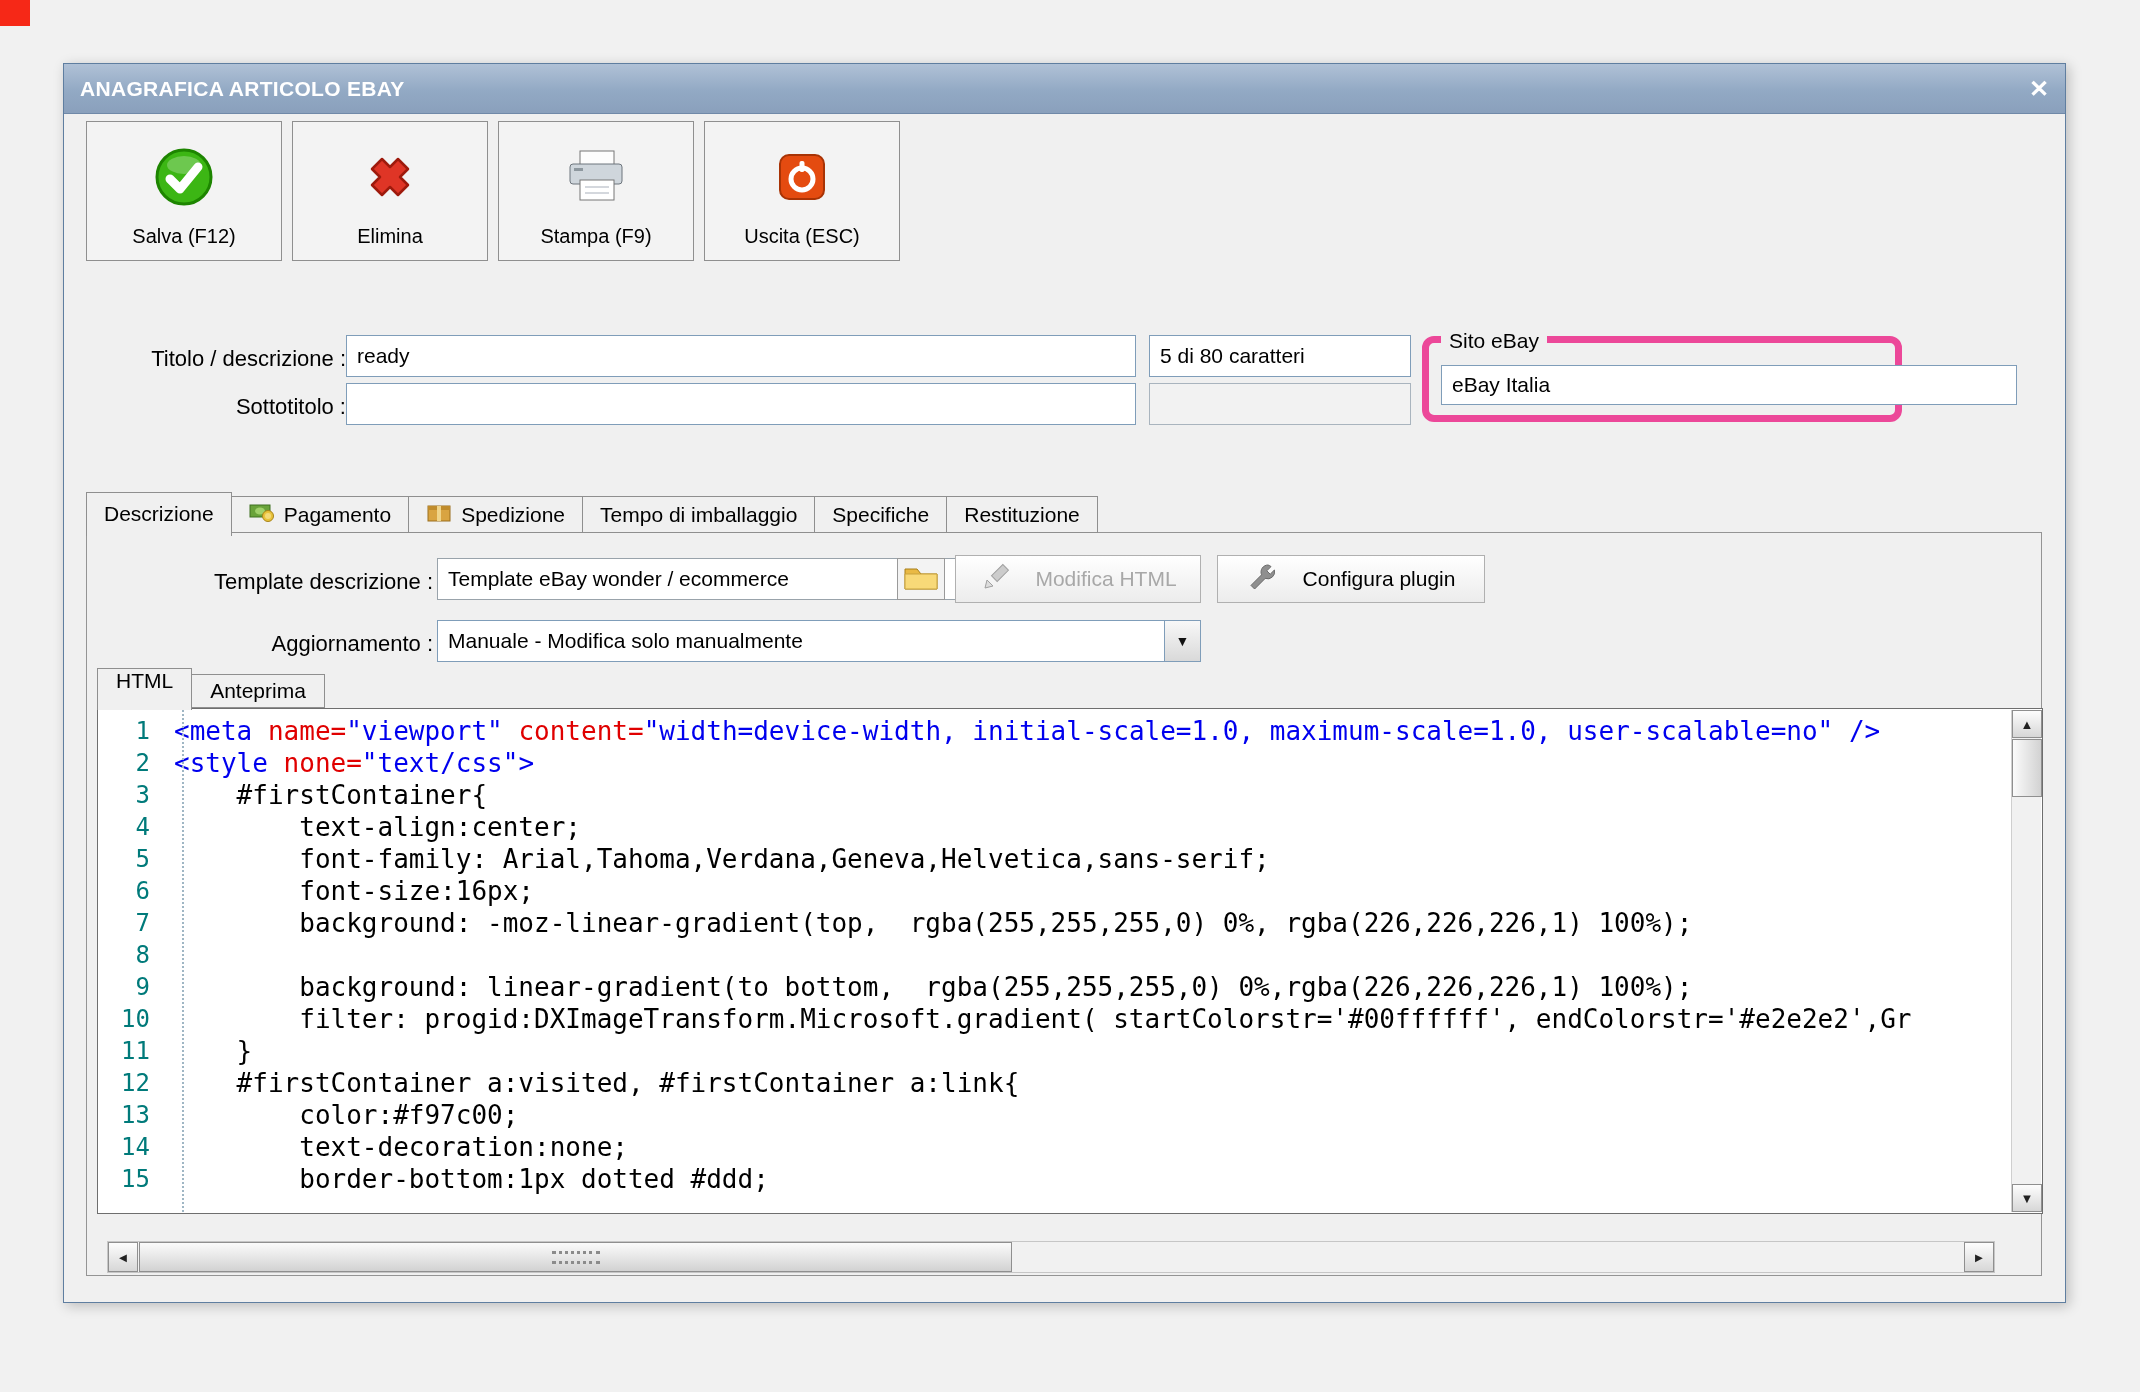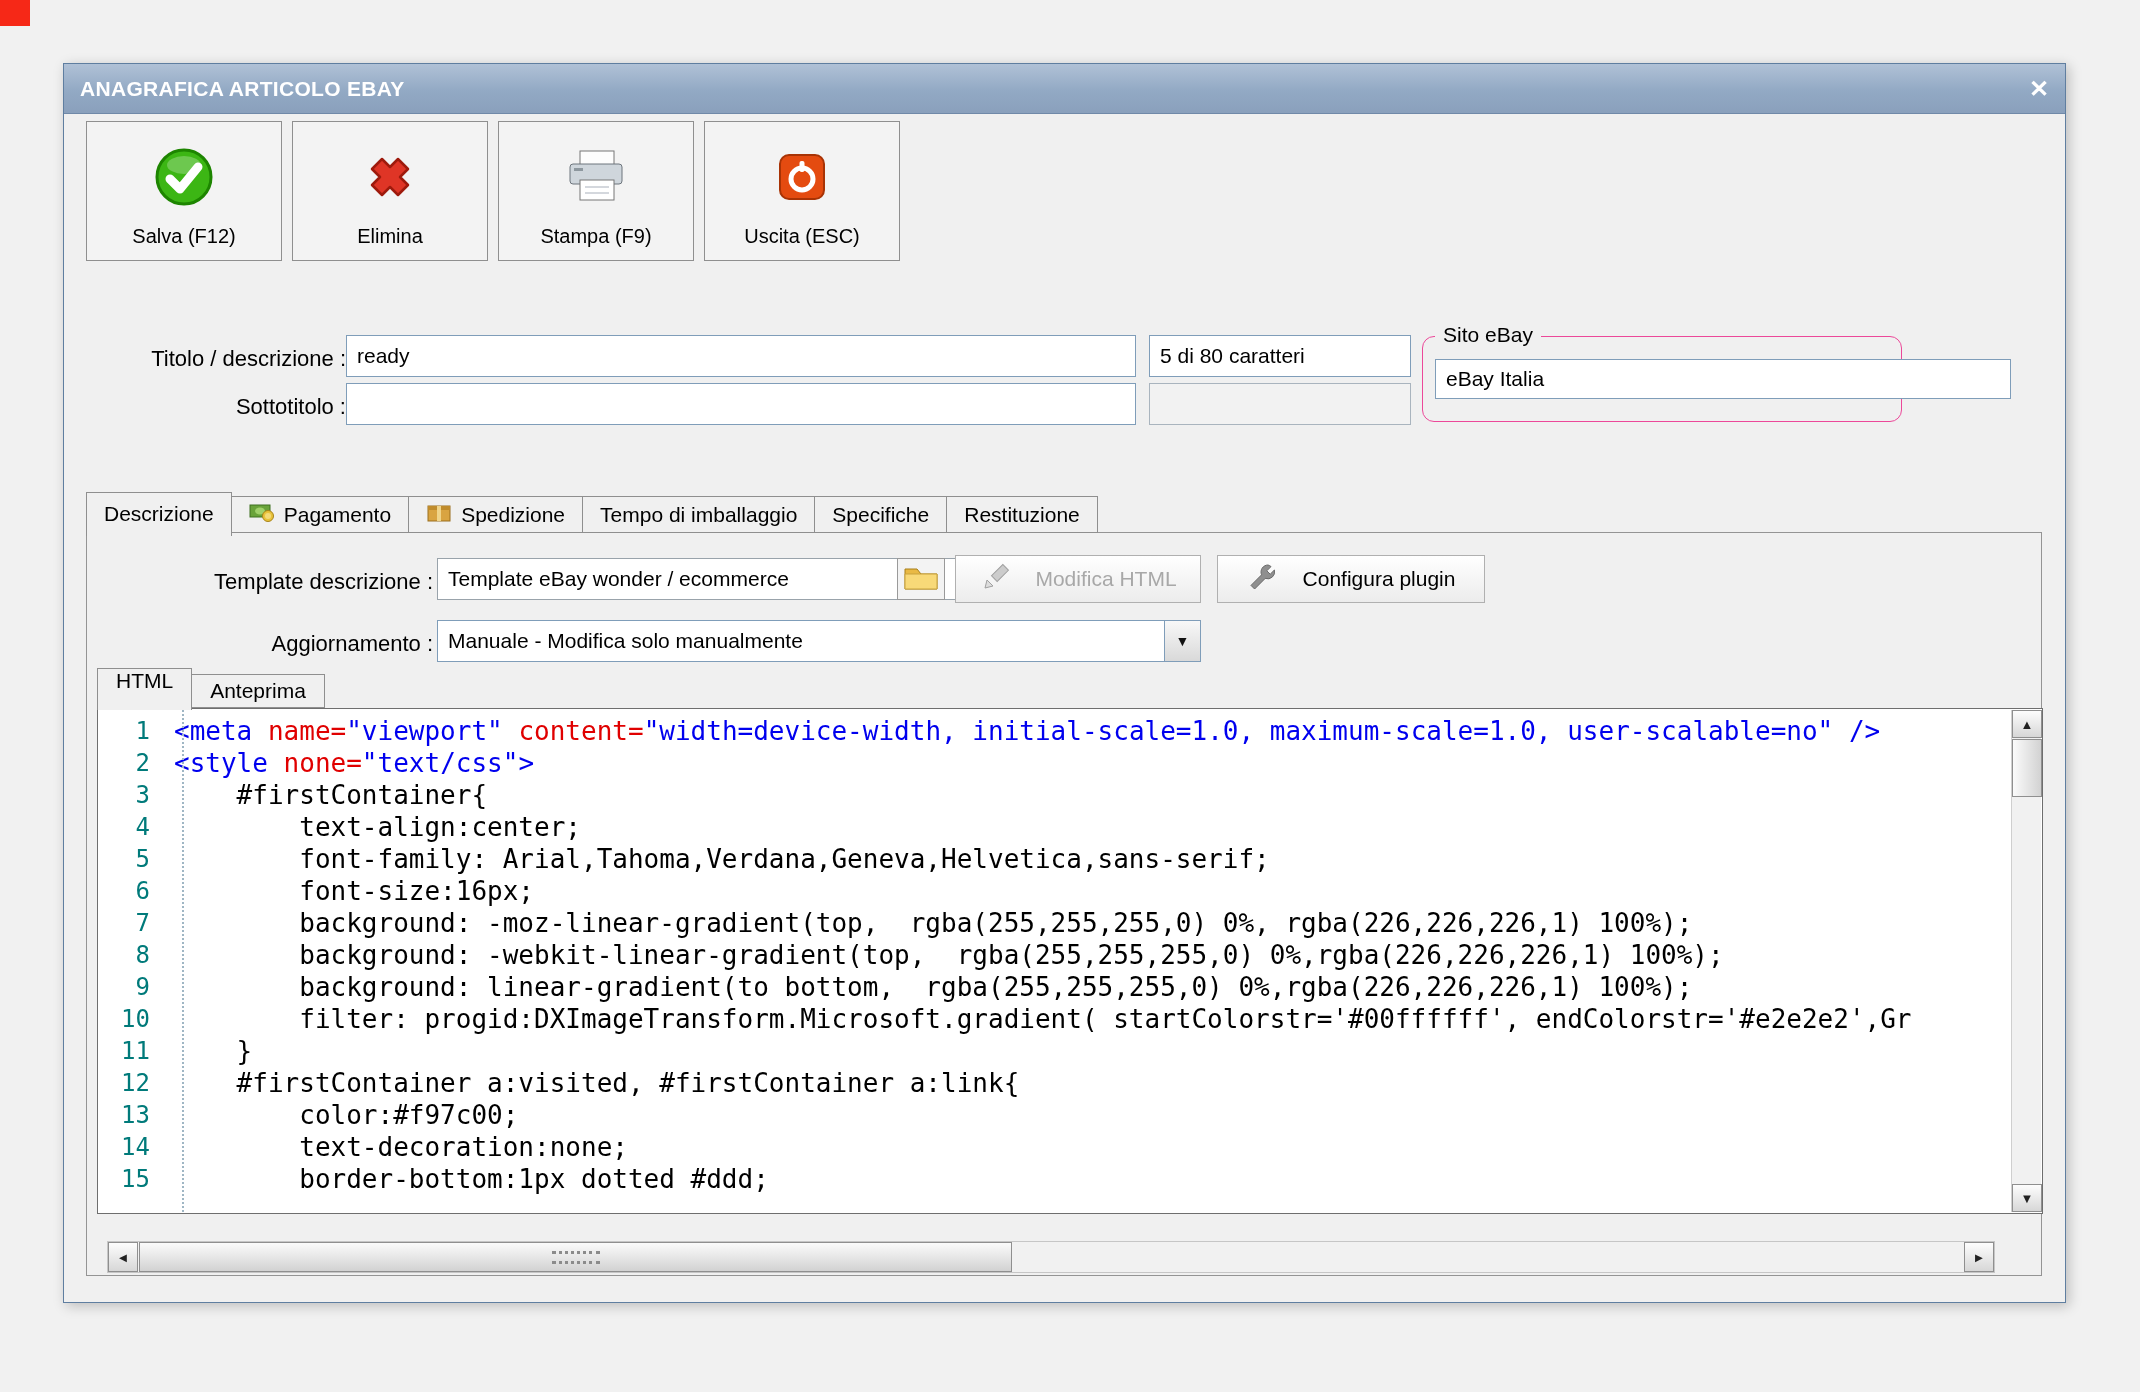--- a/index.html
+++ b/index.html
@@ -48,21 +48,21 @@
   .inputbox.dim { background:#f2f2f2; border-color:#a9b4be; }
   #lbl-titolo { left:40px; top:282px; width:242px; }
   #in-titolo  { left:282px; top:271px; width:790px; height:42px; }
   #in-chars   { left:1085px; top:271px; width:262px; height:42px; }
   #lbl-sotto  { left:40px; top:330px; width:242px; }
   #in-sotto   { left:282px; top:319px; width:790px; height:42px; }
   #in-row2b   { left:1085px; top:319px; width:262px; height:42px; }
 
   .groupbox {
     position:absolute; left:1358px; top:272px; width:480px; height:86px;
-    border:1px solid #ec4899; border-radius:12px;
+    border:7px solid #ec4899; border-radius:12px;
   }
   .groupbox .legend {
     position:absolute; left:12px; top:-14px; background:#f0f0f0; padding:0 8px; font-size:21px;
   }
   .groupbox .inputbox { left:12px; top:22px; width:576px; height:40px; }
 
   
   .tabstrip { position:absolute; left:22px; top:426px; height:44px; display:flex; align-items:flex-end; z-index:3; }
   .tab {
     height:37px; margin-bottom:1px; display:flex; align-items:center; gap:9px;
@@ -318,21 +318,21 @@
     <div class="editor">
       <div class="gutter-line"></div>
       <div class="code-lines">
           <div class="code-line"><span class="ln">1</span><span class="code-text"><span class="tok-b">&lt;meta </span><span class="tok-r">name=</span><span class="tok-b">"viewport" </span><span class="tok-r">content=</span><span class="tok-b">"width=device-width, initial-scale=1.0, maximum-scale=1.0, user-scalable=no" </span><span class="tok-b">/&gt;</span></span></div>
           <div class="code-line"><span class="ln">2</span><span class="code-text"><span class="tok-b">&lt;style </span><span class="tok-r">none=</span><span class="tok-b">"text/css"</span><span class="tok-b">&gt;</span></span></div>
           <div class="code-line"><span class="ln">3</span><span class="code-text"><span class="tok-k">    #firstContainer{</span></span></div>
           <div class="code-line"><span class="ln">4</span><span class="code-text"><span class="tok-k">        text-align:center;</span></span></div>
           <div class="code-line"><span class="ln">5</span><span class="code-text"><span class="tok-k">        font-family: Arial,Tahoma,Verdana,Geneva,Helvetica,sans-serif;</span></span></div>
           <div class="code-line"><span class="ln">6</span><span class="code-text"><span class="tok-k">        font-size:16px;</span></span></div>
           <div class="code-line"><span class="ln">7</span><span class="code-text"><span class="tok-k">        background: -moz-linear-gradient(top,  rgba(255,255,255,0) 0%, rgba(226,226,226,1) 100%);</span></span></div>
-          <div class="code-line"><span class="ln">8</span><span class="code-text"><span class="tok-k">        background: -webkit-linear-gradient(top,  rgba(255,255,255,0) 0%,rgba(226,226,226,1) 100%);</span></span></div>
+          <div class="code-line"><span class="ln">8</span></div>
           <div class="code-line"><span class="ln">9</span><span class="code-text"><span class="tok-k">        background: linear-gradient(to bottom,  rgba(255,255,255,0) 0%,rgba(226,226,226,1) 100%);</span></span></div>
           <div class="code-line"><span class="ln">10</span><span class="code-text"><span class="tok-k">        filter: progid:DXImageTransform.Microsoft.gradient( startColorstr='#00ffffff', endColorstr='#e2e2e2',Gr</span></span></div>
           <div class="code-line"><span class="ln">11</span><span class="code-text"><span class="tok-k">    }</span></span></div>
           <div class="code-line"><span class="ln">12</span><span class="code-text"><span class="tok-k">    #firstContainer a:visited, #firstContainer a:link{</span></span></div>
           <div class="code-line"><span class="ln">13</span><span class="code-text"><span class="tok-k">        color:#f97c00;</span></span></div>
           <div class="code-line"><span class="ln">14</span><span class="code-text"><span class="tok-k">        text-decoration:none;</span></span></div>
           <div class="code-line"><span class="ln">15</span><span class="code-text"><span class="tok-k">        border-bottom:1px dotted #ddd;</span></span></div>
         </div>
 
       <div class="vscroll">

